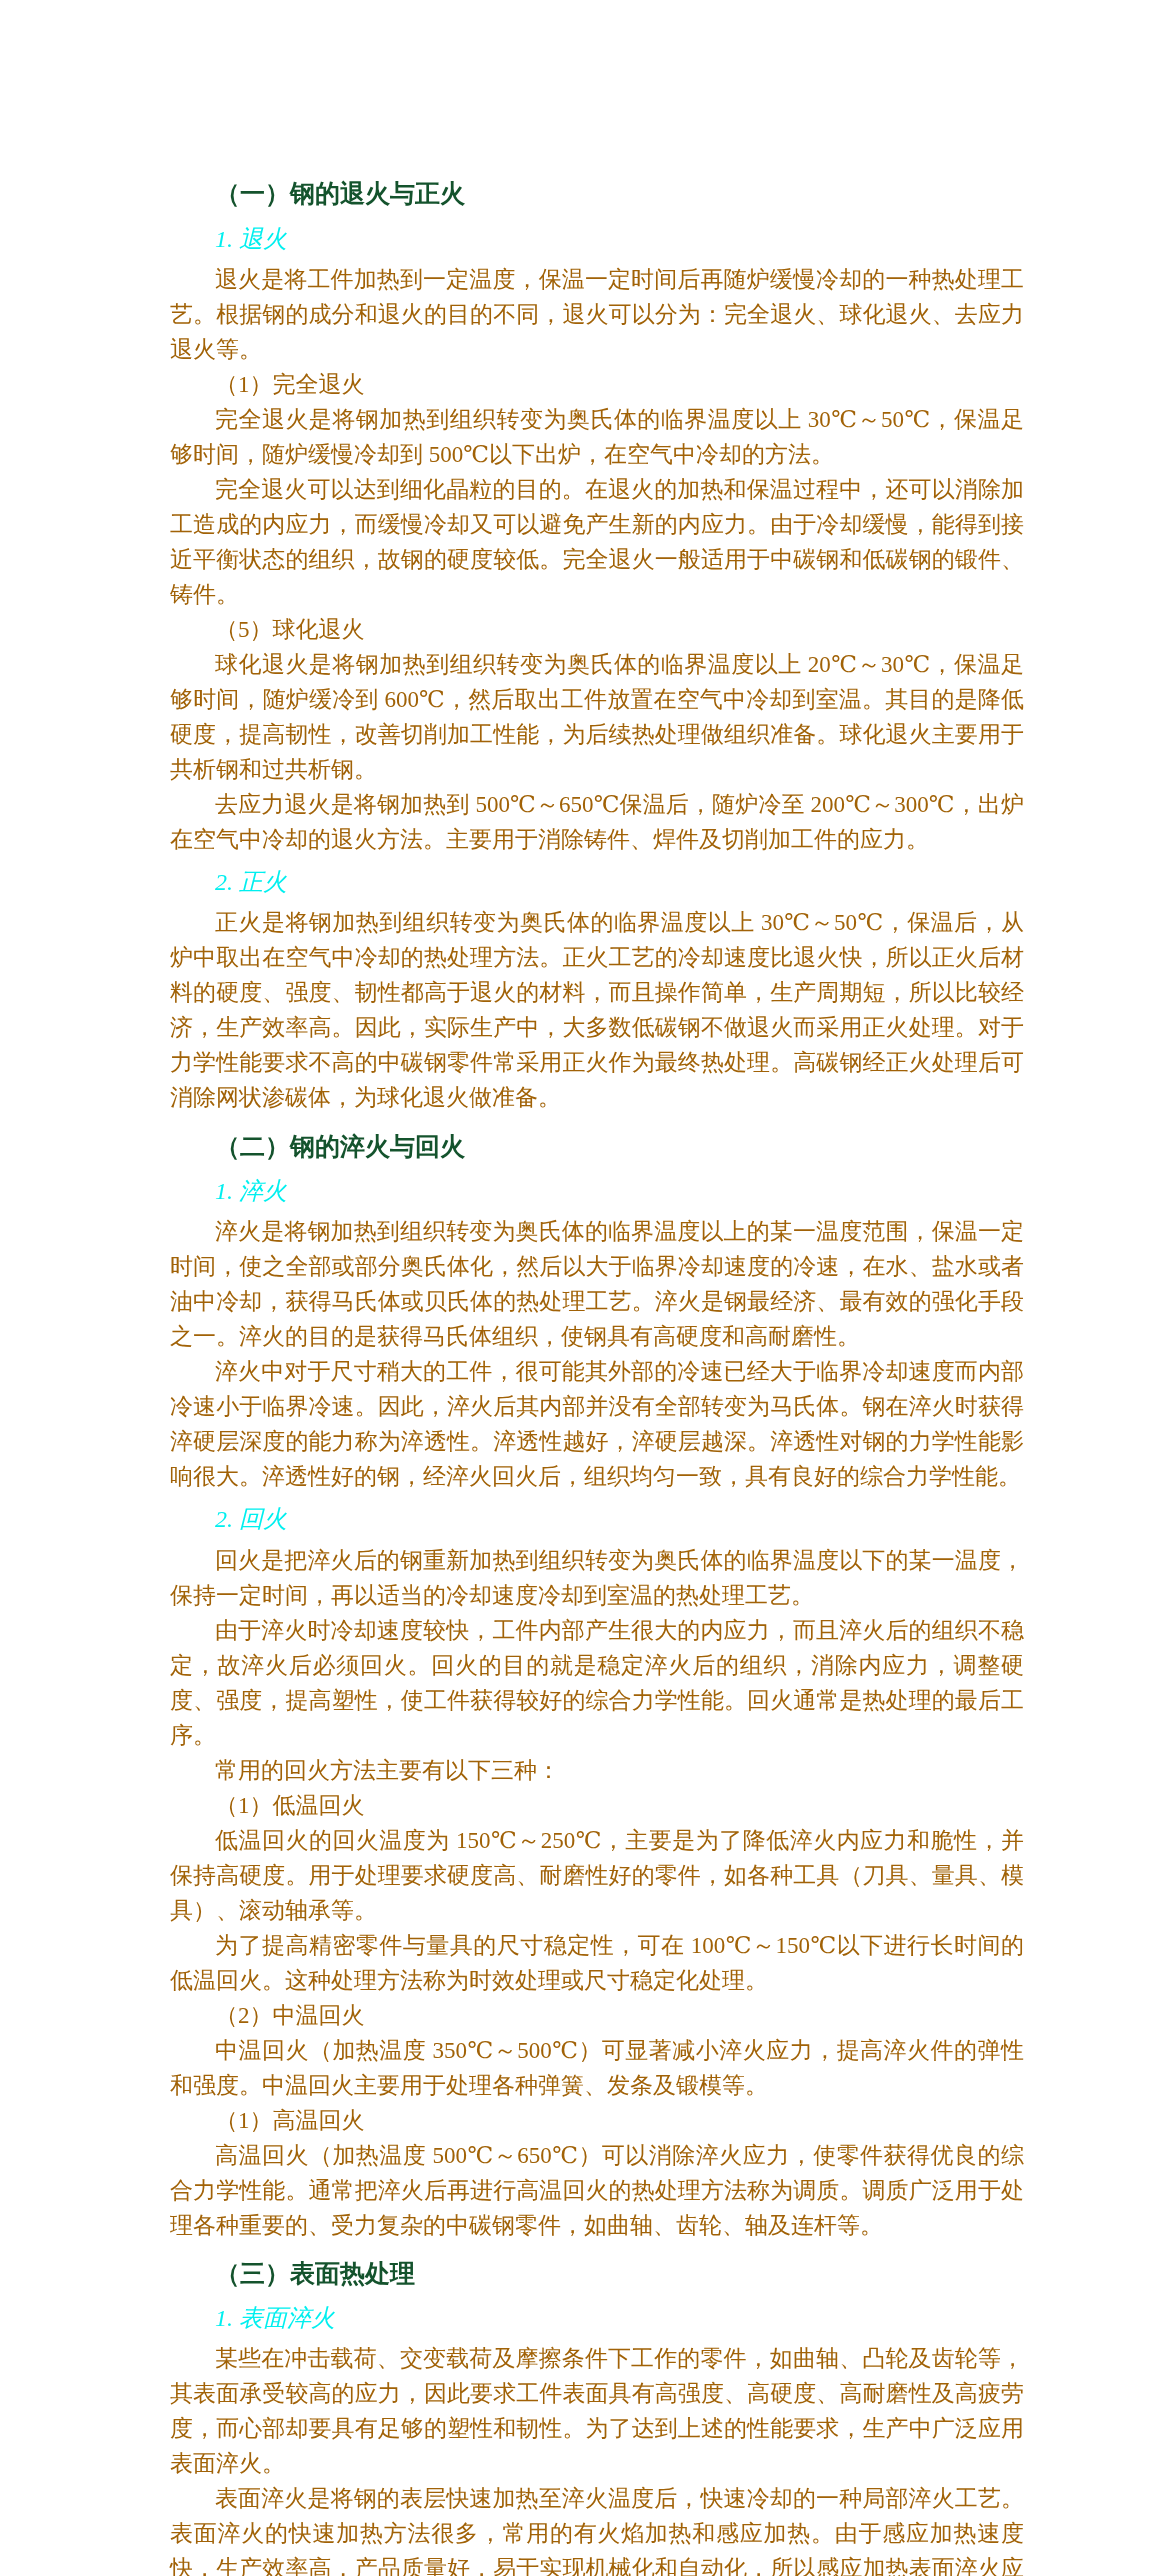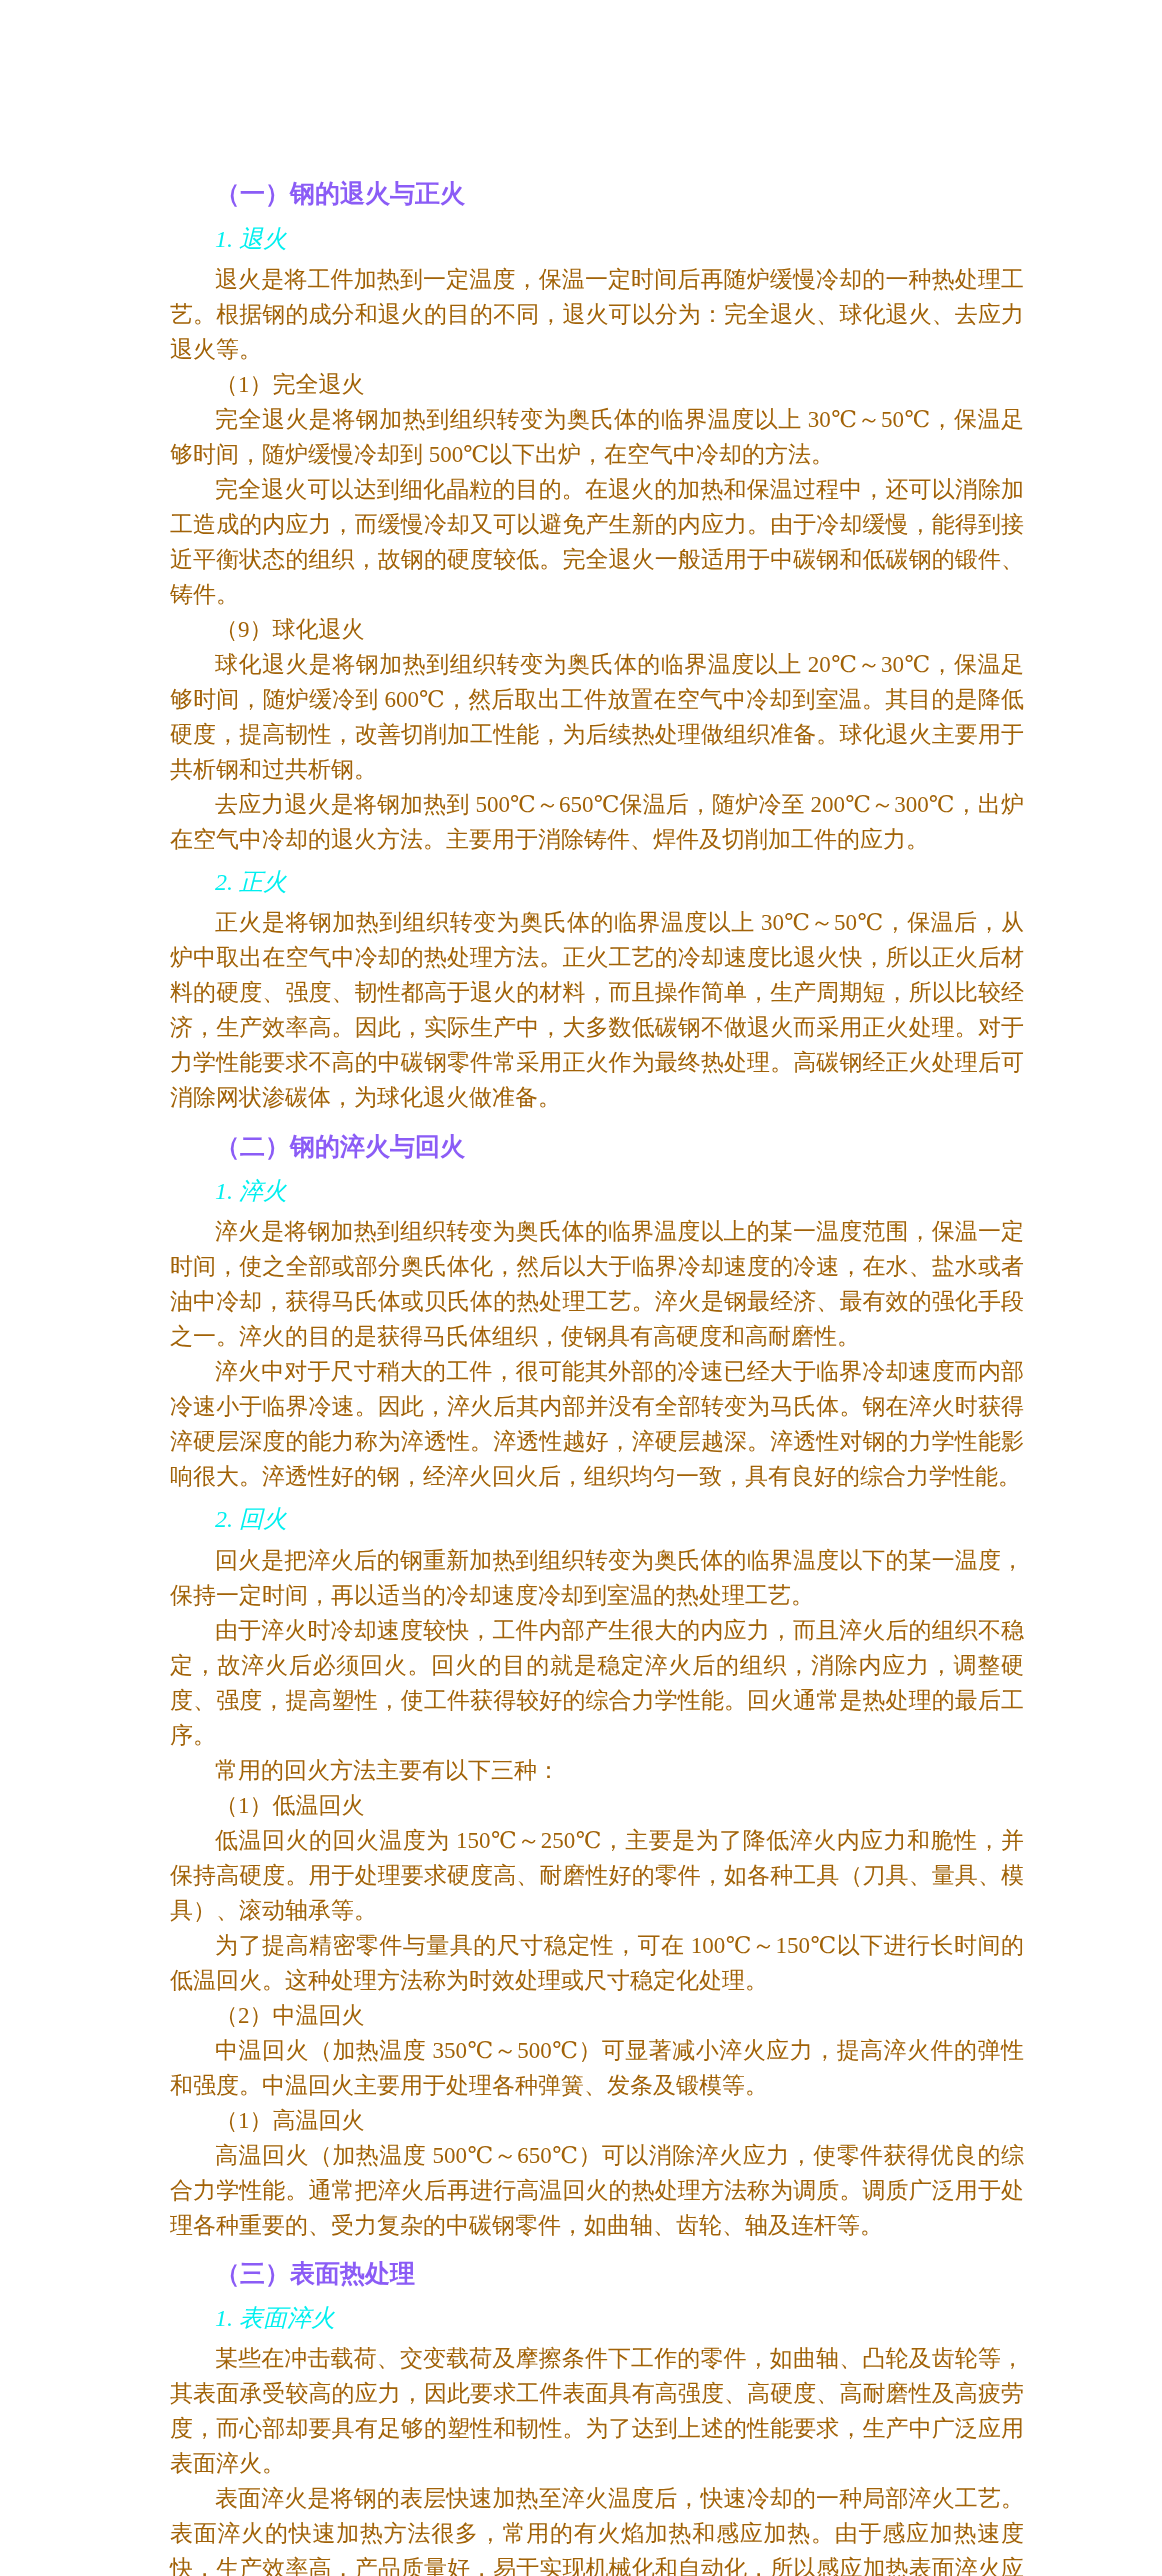--- a/index.html
+++ b/index.html
@@ -25,21 +25,21 @@
     color: #a16207;
     text-align: justify;
     text-indent: 45px;
     margin: 0;
     word-break: break-all;
   }
   .sec-head {
     font-size: 25px;
     line-height: 35px;
     font-weight: bold;
-    color: #8b5cf6;
+    color: #14532d;
     text-indent: 45px;
     margin: 13.4px 0 10.3px 0;
   }
   .sub-head {
     font-size: 24px;
     line-height: 35px;
     font-weight: normal;
     color: #00efef;
     text-indent: 45px;
     margin: 8.2px 0 5.2px 0;
@@ -49,21 +49,21 @@
 </head>
 <body>
 
 <div class="doc-page">
   <div class="sec-head">（一）钢的退火与正火</div>
   <div class="sub-head">1. 退火</div>
   <div class="para">退火是将工件加热到一定温度，保温一定时间后再随炉缓慢冷却的一种热处理工艺。根据钢的成分和退火的目的不同，退火可以分为：完全退火、球化退火、去应力退火等。</div>
   <div class="num-head">（1）完全退火</div>
   <div class="para">完全退火是将钢加热到组织转变为奥氏体的临界温度以上 30℃～50℃，保温足够时间，随炉缓慢冷却到 500℃以下出炉，在空气中冷却的方法。</div>
   <div class="para">完全退火可以达到细化晶粒的目的。在退火的加热和保温过程中，还可以消除加工造成的内应力，而缓慢冷却又可以避免产生新的内应力。由于冷却缓慢，能得到接近平衡状态的组织，故钢的硬度较低。完全退火一般适用于中碳钢和低碳钢的锻件、铸件。</div>
-  <div class="num-head">（9）球化退火</div>
+  <div class="num-head">（5）球化退火</div>
   <div class="para">球化退火是将钢加热到组织转变为奥氏体的临界温度以上 20℃～30℃，保温足够时间，随炉缓冷到 600℃，然后取出工件放置在空气中冷却到室温。其目的是降低硬度，提高韧性，改善切削加工性能，为后续热处理做组织准备。球化退火主要用于共析钢和过共析钢。</div>
   <div class="para">去应力退火是将钢加热到 500℃～650℃保温后，随炉冷至 200℃～300℃，出炉在空气中冷却的退火方法。主要用于消除铸件、焊件及切削加工件的应力。</div>
   <div class="sub-head">2. 正火</div>
   <div class="para">正火是将钢加热到组织转变为奥氏体的临界温度以上 30℃～50℃，保温后，从炉中取出在空气中冷却的热处理方法。正火工艺的冷却速度比退火快，所以正火后材料的硬度、强度、韧性都高于退火的材料，而且操作简单，生产周期短，所以比较经济，生产效率高。因此，实际生产中，大多数低碳钢不做退火而采用正火处理。对于力学性能要求不高的中碳钢零件常采用正火作为最终热处理。高碳钢经正火处理后可消除网状渗碳体，为球化退火做准备。</div>
   <div class="sec-head">（二）钢的淬火与回火</div>
   <div class="sub-head">1. 淬火</div>
   <div class="para">淬火是将钢加热到组织转变为奥氏体的临界温度以上的某一温度范围，保温一定时间，使之全部或部分奥氏体化，然后以大于临界冷却速度的冷速，在水、盐水或者油中冷却，获得马氏体或贝氏体的热处理工艺。淬火是钢最经济、最有效的强化手段之一。淬火的目的是获得马氏体组织，使钢具有高硬度和高耐磨性。</div>
   <div class="para">淬火中对于尺寸稍大的工件，很可能其外部的冷速已经大于临界冷却速度而内部冷速小于临界冷速。因此，淬火后其内部并没有全部转变为马氏体。钢在淬火时获得淬硬层深度的能力称为淬透性。淬透性越好，淬硬层越深。淬透性对钢的力学性能影响很大。淬透性好的钢，经淬火回火后，组织均匀一致，具有良好的综合力学性能。</div>
   <div class="sub-head">2. 回火</div>
   <div class="para">回火是把淬火后的钢重新加热到组织转变为奥氏体的临界温度以下的某一温度，保持一定时间，再以适当的冷却速度冷却到室温的热处理工艺。</div>

